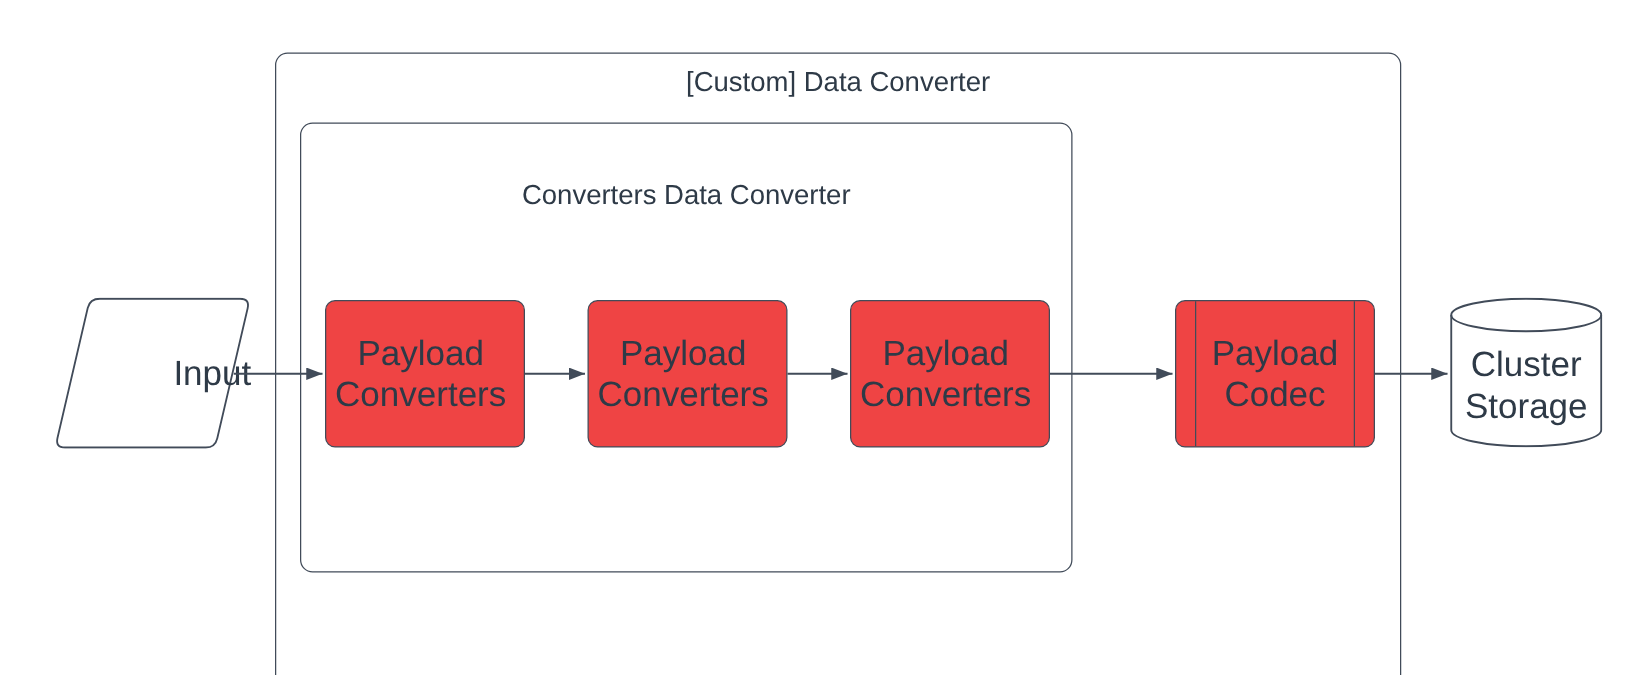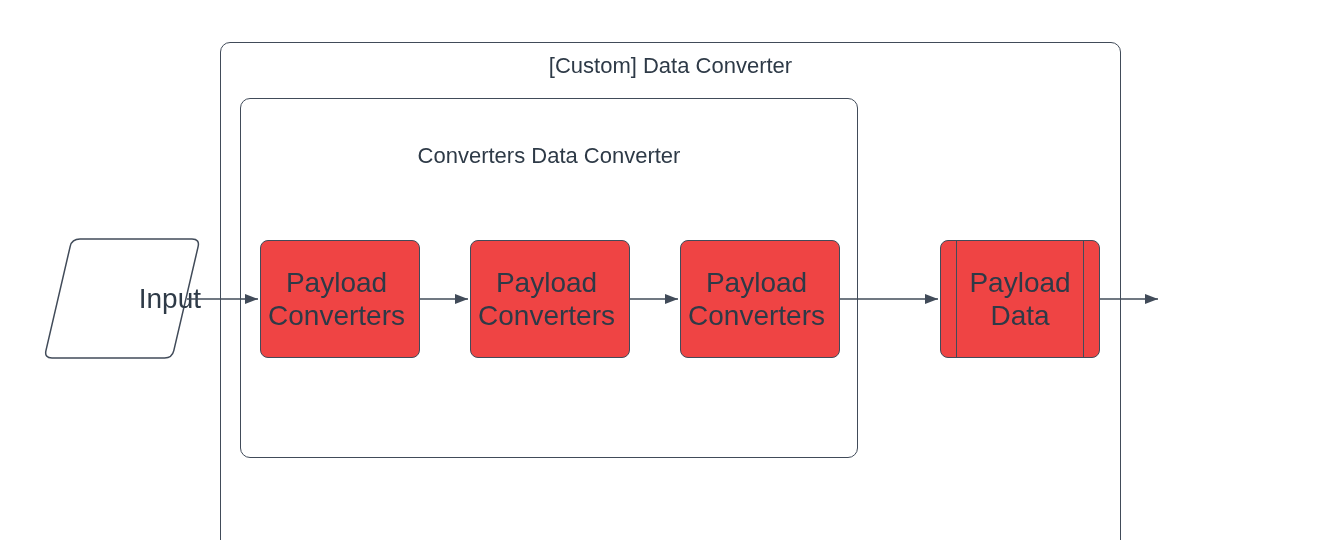--- a/index.html
+++ b/index.html
@@ -107,23 +107,30 @@
     <span class="shape-label">Payload Converters</span>
   </div>
 
   <div class="node rounded-rect" style="left:680px;top:240px;width:160px;height:118px;padding:0 14px;">
     <span class="shape-label">Payload Converters</span>
   </div>
 
   <div class="node rounded-rect" style="left:940px;top:240px;width:160px;height:118px;">
     <div class="codec-bar" style="left:15px;"></div>
     <div class="codec-bar" style="right:15px;"></div>
-    <span class="codec-label">Payload Data</span>
+    <span class="codec-label">Payload Codec</span>
   </div>
 
+  <div class="node" style="left:1160px;top:238px;width:122px;height:120px;padding-top:20px;">
+    <svg class="shape-svg" width="122" height="120" viewBox="0 0 122 120">
+      <path d="M1,14 A60,13 0 0 1 121,14 L121,106 A60,13 0 0 1 1,106 Z" fill="#ffffff" stroke="var(--stroke)" stroke-width="1.5"></path>
+      <path d="M1,14 A60,13 0 0 0 121,14" fill="none" stroke="var(--stroke)" stroke-width="1.5"></path>
+    </svg>
+    <span class="shape-label">Cluster Storage</span>
+  </div>
 
   <svg id="connector-layer">
     <defs>
       <marker id="arrowhead" markerUnits="userSpaceOnUse" markerWidth="14" markerHeight="12" refX="13" refY="5" orient="auto">
         <path d="M0,0 L13,5 L0,10 Z" fill="var(--stroke)"></path>
       </marker>
     </defs>
     <line x1="187" y1="299" x2="258" y2="299" stroke="var(--stroke)" stroke-width="1.5" marker-end="url(#arrowhead)"></line>
     <line x1="420" y1="299" x2="468" y2="299" stroke="var(--stroke)" stroke-width="1.5" marker-end="url(#arrowhead)"></line>
     <line x1="630" y1="299" x2="678" y2="299" stroke="var(--stroke)" stroke-width="1.5" marker-end="url(#arrowhead)"></line>

